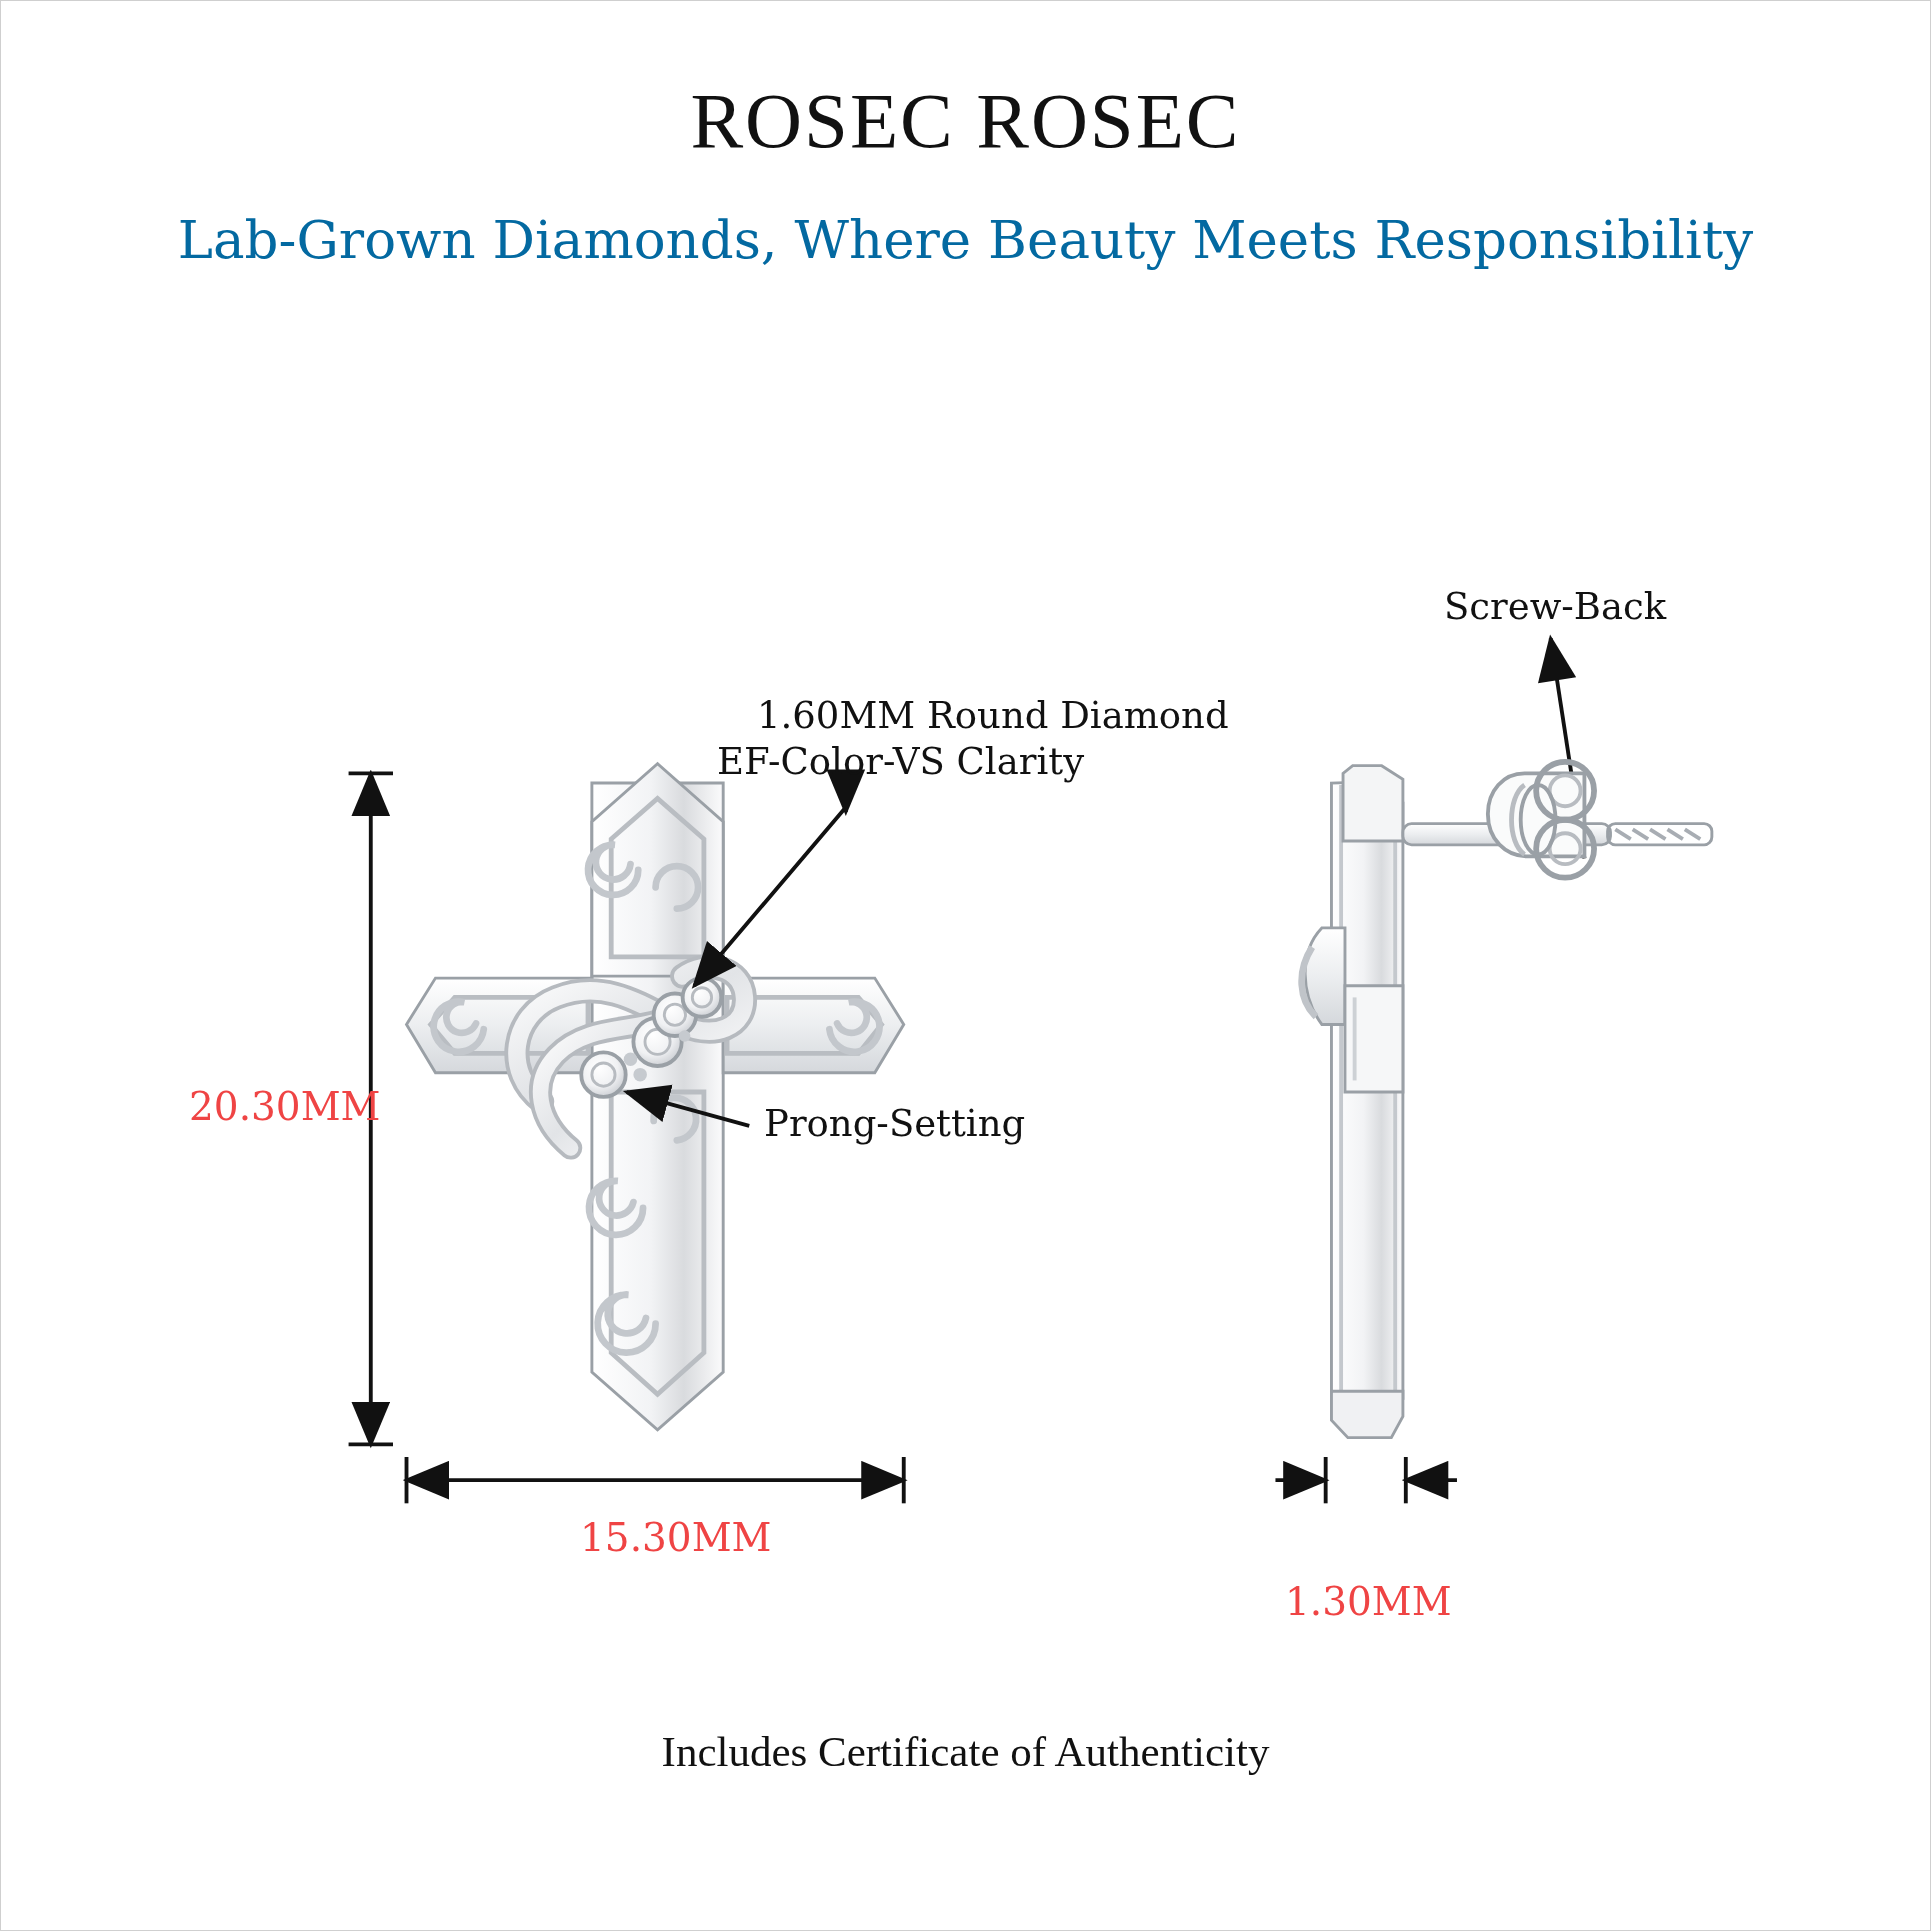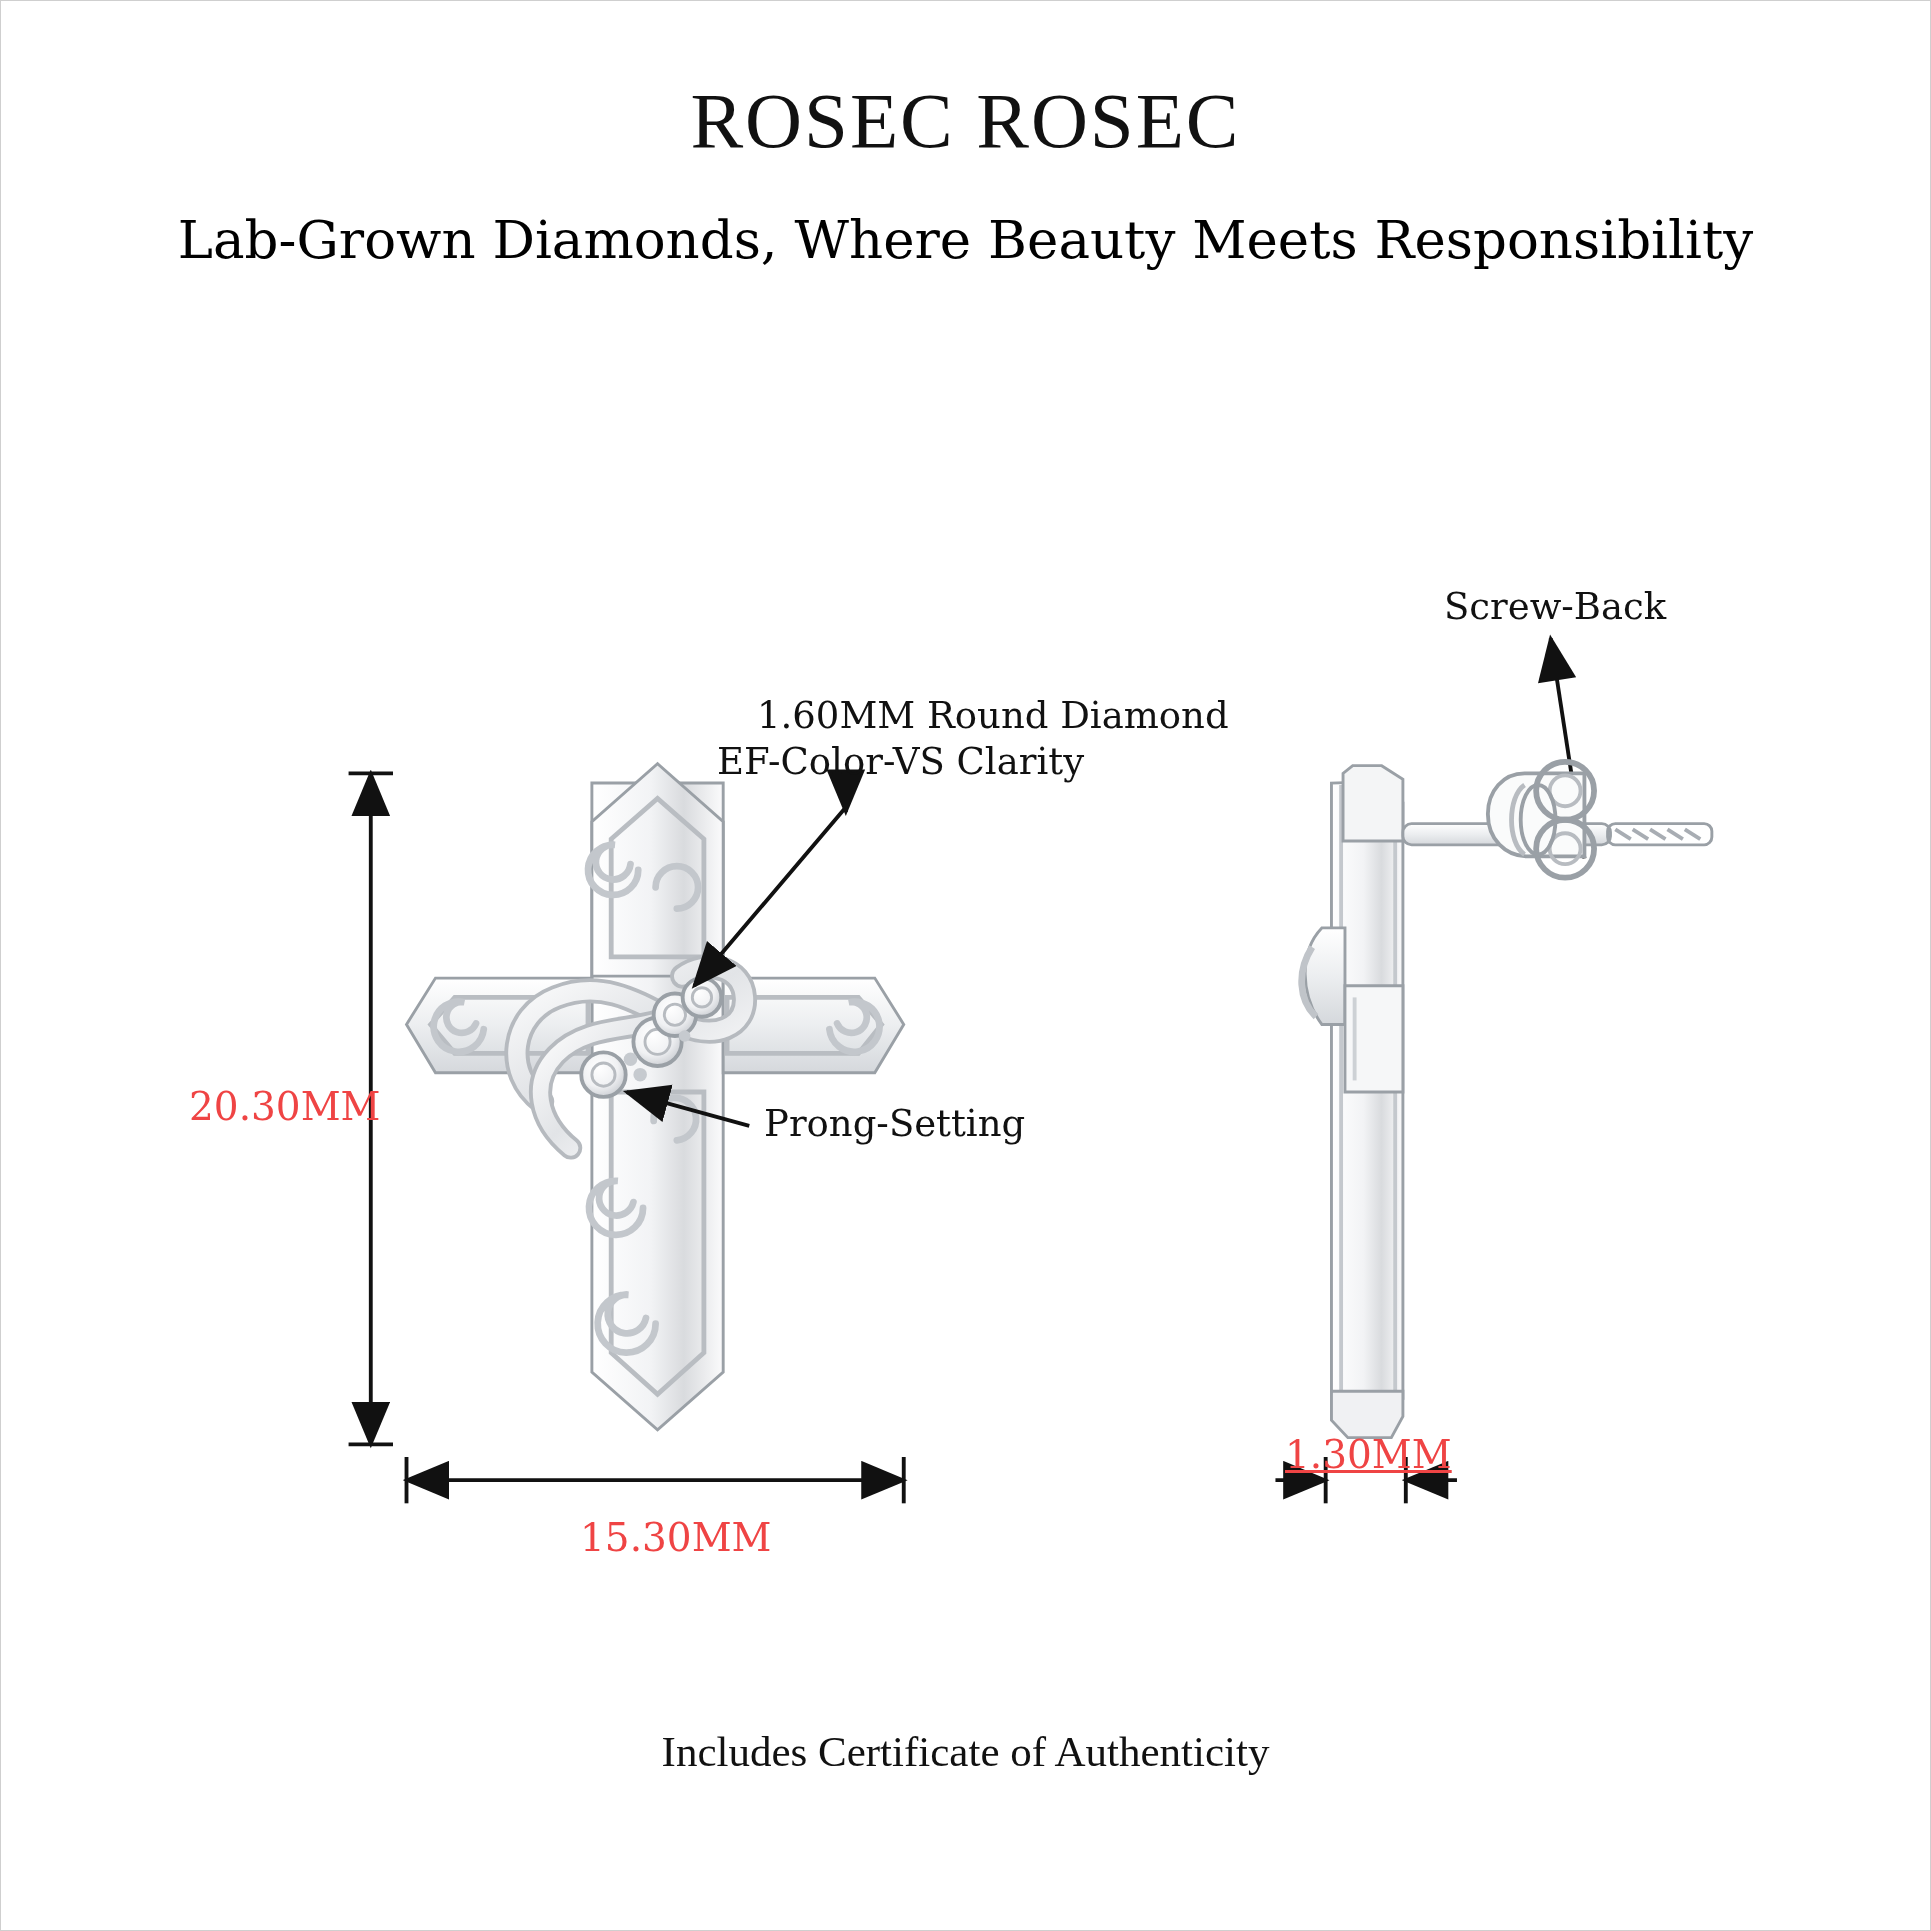--- a/index.html
+++ b/index.html
@@ -35,21 +35,21 @@
     color: #111;
   }
   .brand-tagline {
     position: absolute;
     top: 208px;
     left: 0;
     width: 100%;
     text-align: center;
     font-size: 53px;
     font-family: "DejaVu Serif", serif;
-    color: #000000;
+    color: #0369a1;
   }
 
   
   .footer-note {
     position: absolute;
     top: 1714px;
     left: 0;
     width: 100%;
     text-align: center;
     font-size: 43px;
@@ -262,17 +262,17 @@
   <div class="label label-lg" style="left:716px; top:739px;">EF-Color-VS Clarity</div>
 
   <div class="label label-lg" style="left:763px; top:1101px;">Prong-Setting</div>
 
   <div class="label label-lg" style="left:1443px; top:584px;">Screw-Back</div>
 
   <div class="dim-text" style="left:188px; top:1083px;">20.30MM</div>
 
   <div class="dim-text" style="left:579px; top:1514px;">15.30MM</div>
 
-  <div class="dim-text" style="left:1284px; top:1431px;text-decoration:underline;">1.30MM</div>
+  <div class="dim-text" style="left:1284px; top:1578px;">1.30MM</div>
 
   <div class="footer-note">Includes Certificate of Authenticity</div>
 </div>
 
 
 </body></html>

